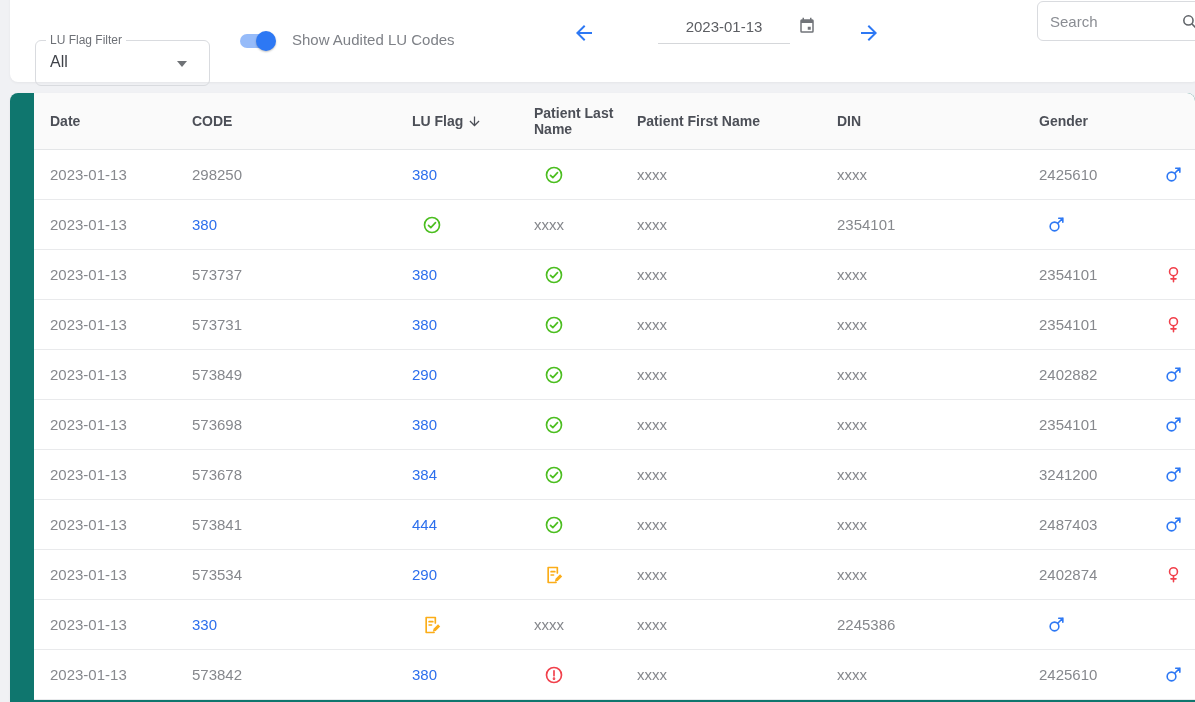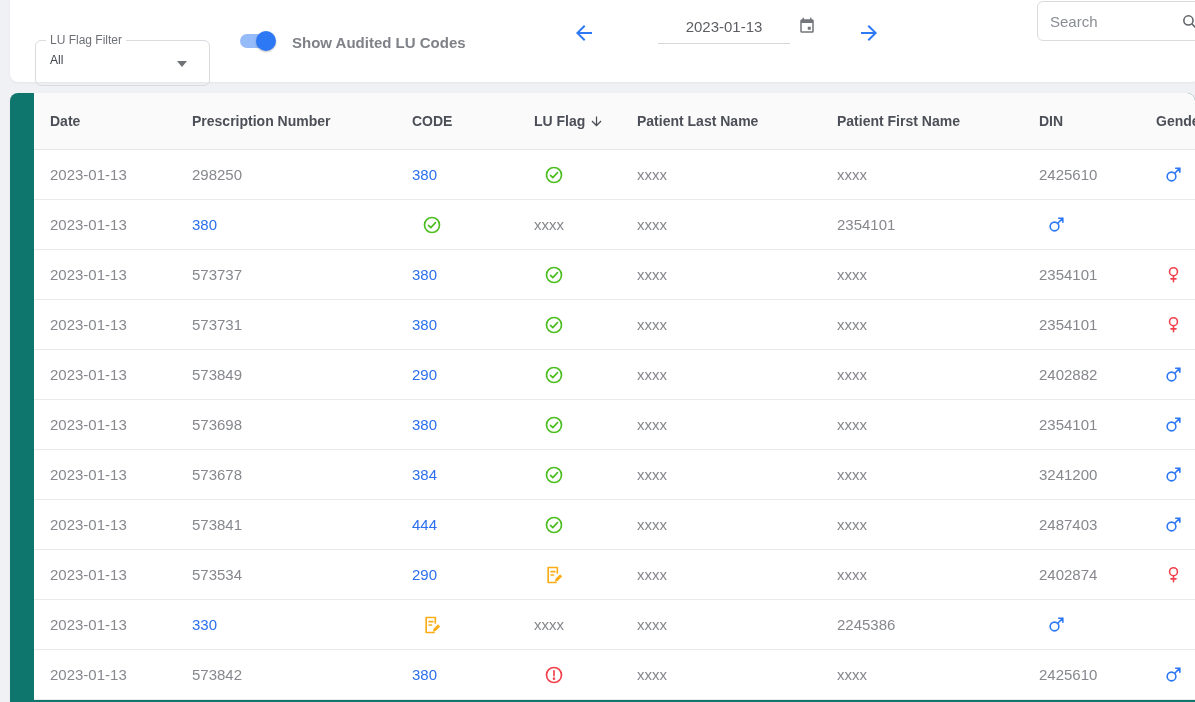--- a/index.html
+++ b/index.html
@@ -7,26 +7,26 @@
     font-family:"Liberation Sans", sans-serif; background:#f0f1f4; }
 
   
   .toolbar-card { position:absolute; left:10px; top:-8px; width:1190px; height:90px;
     background:#fff; border-radius:8px; box-shadow:0 1px 3px rgba(0,0,0,.05); }
 
   .select { position:absolute; left:25px; top:22px; width:175px; height:46px;
     border:1px solid #d9dbdf; border-radius:6px; cursor:pointer;margin-top:26px; }
   .select-label { position:absolute; left:10px; top:-8px; background:#fff; padding:0 4px;
     font-size:12px; color:#6d7076; }
-  .select-value { position:absolute; left:14px; top:12px; font-size:12px; color:#3f4249; }
+  .select-value { position:absolute; left:14px; top:12px; font-size:16px; color:#3f4249; }
   .select-caret { position:absolute; right:22px; top:20px; width:0; height:0;
     border-left:5px solid transparent; border-right:5px solid transparent;
     border-top:6px solid #6f7276; }
 
-  .toggle-wrap { position:absolute; left:230px; top:39px; display:flex; align-items:flex-end;font-weight:bold; }
+  .toggle-wrap { position:absolute; left:230px; top:39px; display:flex; align-items:flex-start; }
   .switch { position:relative; width:38px; height:20px; cursor:pointer; flex:none; }
   .switch .track { position:absolute; left:0; top:3px; width:33px; height:14px;
     border-radius:7px; background:var(--accent, #2d78f4); opacity:.5; }
   .switch .thumb { position:absolute; left:16px; top:0; width:20px; height:20px;
     border-radius:50%; background:var(--accent, #2d78f4);
     box-shadow:0 1px 2px rgba(0,0,0,.25); }
   .toggle-label { margin-left:14px; font-size:15px; color:#7e8187; }
 
   .nav-arrow { position:absolute; top:29px; width:24px; height:24px; background:none;
     border:none; cursor:pointer; color:var(--accent, #2d78f4); }
@@ -125,23 +125,20 @@
     </svg>
   </div>
 </div>
 
 <div class="table-card">
   <div class="thead">
     <div class="th">
         <span>Date</span>
       </div>
     <div class="th">
-        <span>Prescription Number</span>
-      </div>
-    <div class="th">
         <span>CODE</span>
       </div>
     <div class="th">
       <span>LU Flag</span>
       <svg class="sort-icon" viewBox="0 0 24 24" fill="currentColor">
         <path d="M20 12l-1.41-1.41L13 16.17V4h-2v12.17l-5.58-5.59L4 12l8 8 8-8z"></path>
       </svg>
     </div>
     <div class="th">
         <span>Patient Last Name</span>

